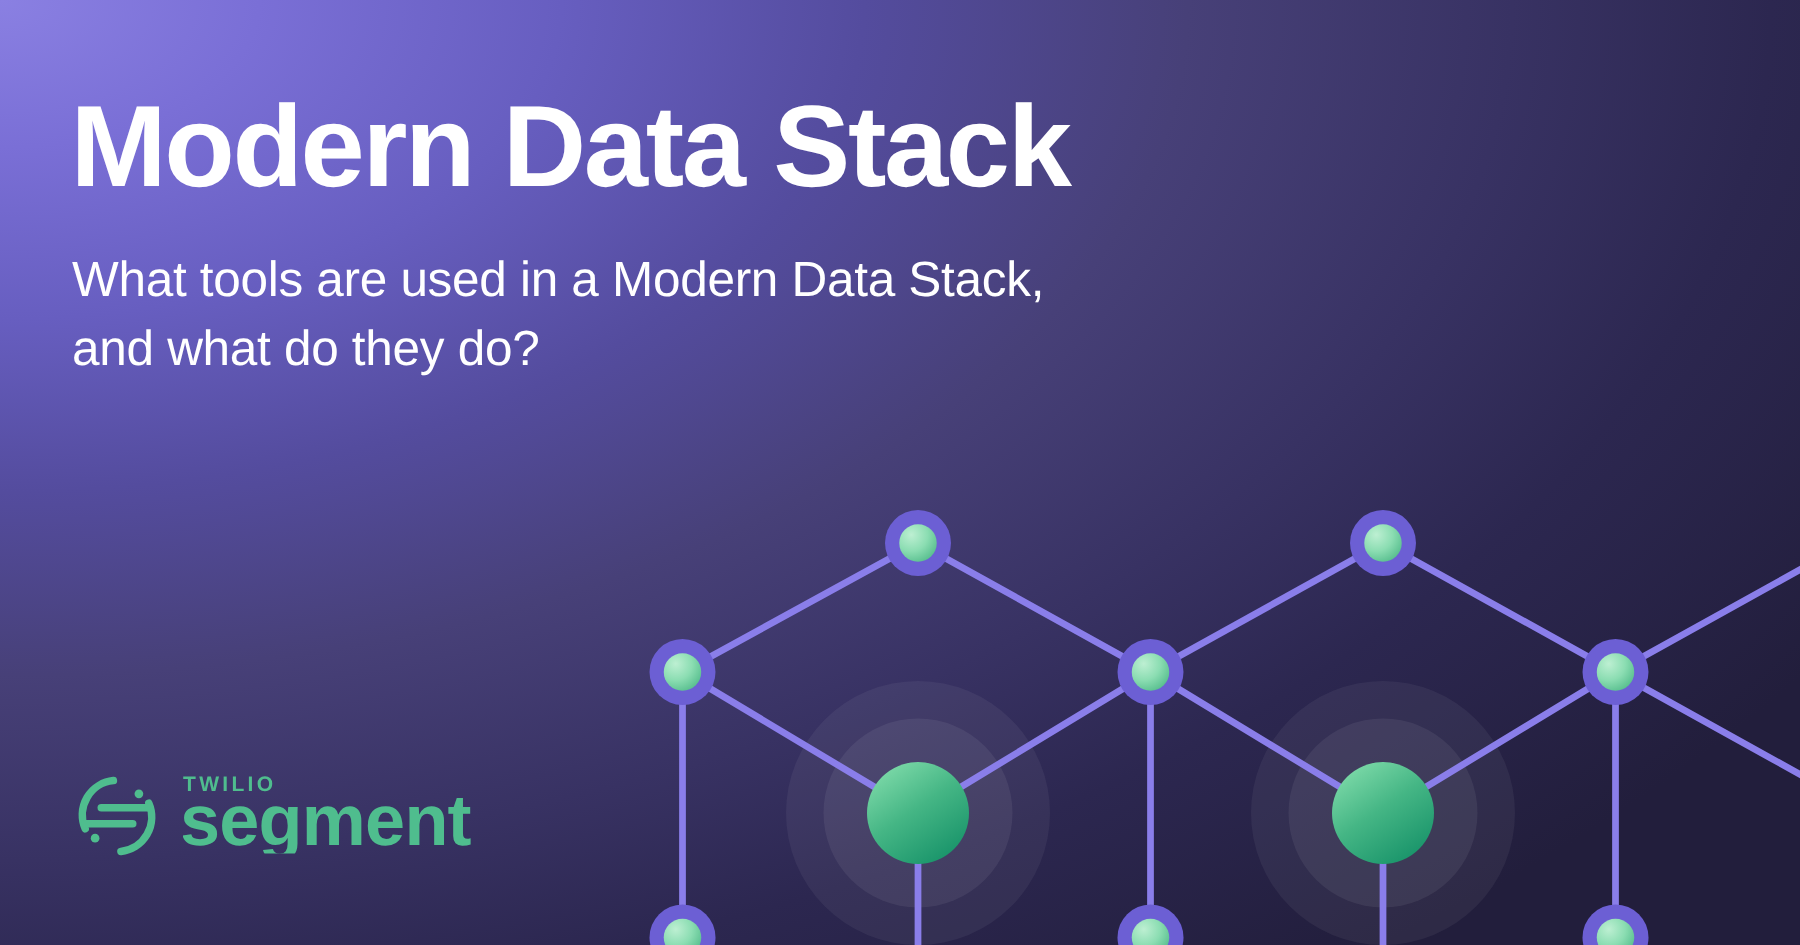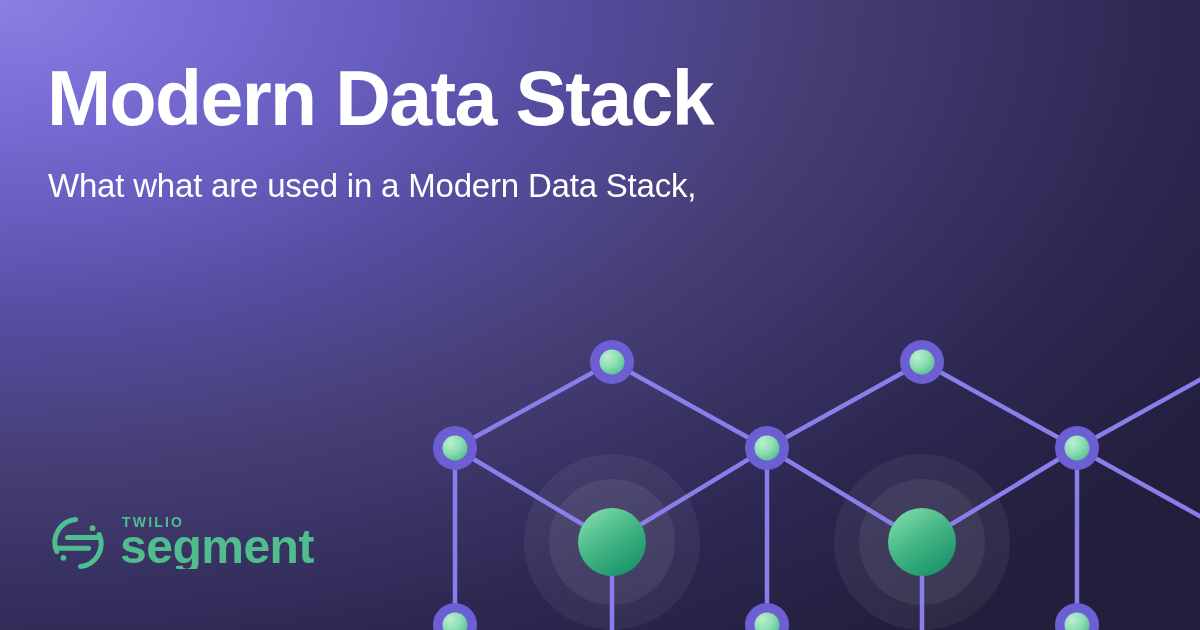--- a/index.html
+++ b/index.html
@@ -173,21 +173,22 @@
           <circle cx="1077" cy="625" r="12.5" fill="url(#gradSmall)"></circle>
         </g>
     </g>
   </svg>
 
   <div class="text-layer">
 
     <h1 class="title">Modern Data Stack</h1>
 
     <p class="subtitle">
-      <span class="sub-line">What what are used in a Modern Data Stack,</span>
+      <span class="sub-line">What tools are used in a Modern Data Stack,</span>
+      <span class="sub-line">and what do they do?</span>
     </p>
 
     <div class="logo">
       <svg class="logo-mark" width="60" height="60" viewBox="0 0 60 60" xmlns="http://www.w3.org/2000/svg">
         <g fill="none" stroke="#4FBD8E" stroke-width="5" stroke-linecap="round">
           <path d="M 8.8 38.5 A 23 23 0 0 1 27.6 6.4"></path>
           <path d="M 32.6 53.6 A 23 23 0 0 0 51.2 21.5"></path>
         </g>
         <g stroke="#4FBD8E" stroke-width="5" stroke-linecap="round">
           <line x1="8.5" y1="35.2" x2="40.5" y2="35.2"></line>

